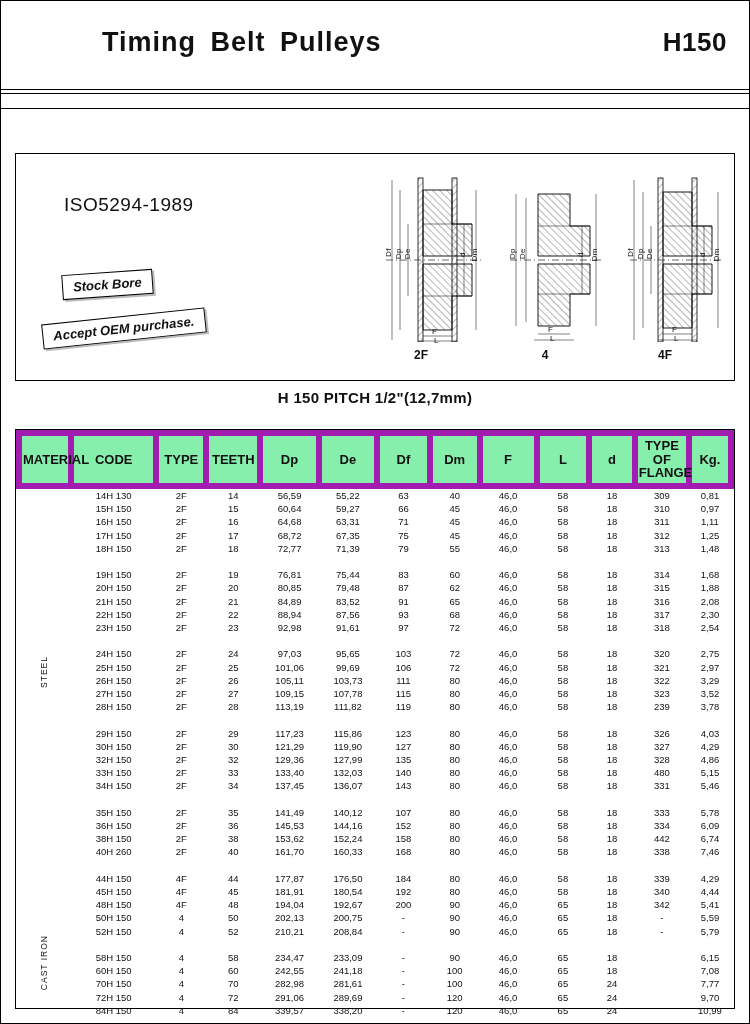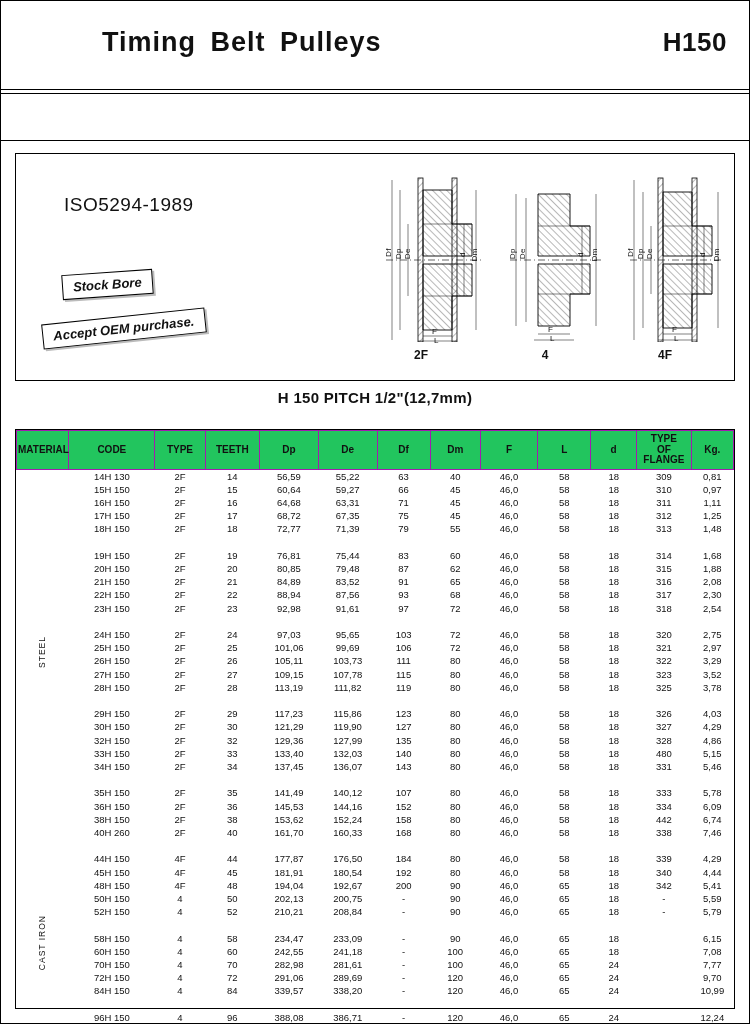--- a/index.html
+++ b/index.html
@@ -20,21 +20,21 @@
     inset: 0;
     border: 1px solid #000;
     box-sizing: border-box;
     background: #fff;
   }
 
   
   .header {
     position: absolute;
     left: 0; right: 0; top: 0;
-    height: 140px;
+    height: 108px;
     box-sizing: border-box;
     border-bottom: 1px solid #000;
     background: #fff;
   }
   .header-inner {
     position: absolute;
     left: 16px; right: 16px; top: 26px;
     display: flex;
     align-items: baseline;
     justify-content: space-between;
@@ -172,27 +172,27 @@
     border: 1px solid #000;
     box-sizing: border-box;
   }
   table.spec {
     width: 100%;
     border-collapse: collapse;
     font-size: 9.5px;
     table-layout: fixed;
   }
   table.spec th {
-    border: 1px solid #a21caf;
-    font-size: 10px;
+    border: 6px solid #a21caf;
+    font-size: 13px;
     font-weight: bold;
     padding: 3px 1px;
     text-align: center;
     line-height: 1.05;
-    background: #22c55e;
+    background: #86efac;
     height: 30px;
     vertical-align: middle;
   }
   table.spec td {
     text-align: center;
     padding: 0;
     line-height: 13.2px;
     height: 13.2px;
     border: none;
   }
@@ -601,21 +601,21 @@
             <td>28H 150</td>
             <td>2F</td>
             <td>28</td>
             <td>113,19</td>
             <td>111,82</td>
             <td>119</td>
             <td>80</td>
             <td>46,0</td>
             <td>58</td>
             <td>18</td>
-            <td class="colsep">325</td>
+            <td class="colsep">239</td>
             <td class="colsep">3,78</td>
           </tr>
           <tr class="grp-gap">
             <td>&nbsp;</td>
             <td>&nbsp;</td>
             <td>&nbsp;</td>
             <td>&nbsp;</td>
             <td>&nbsp;</td>
             <td>&nbsp;</td>
             <td>&nbsp;</td>

